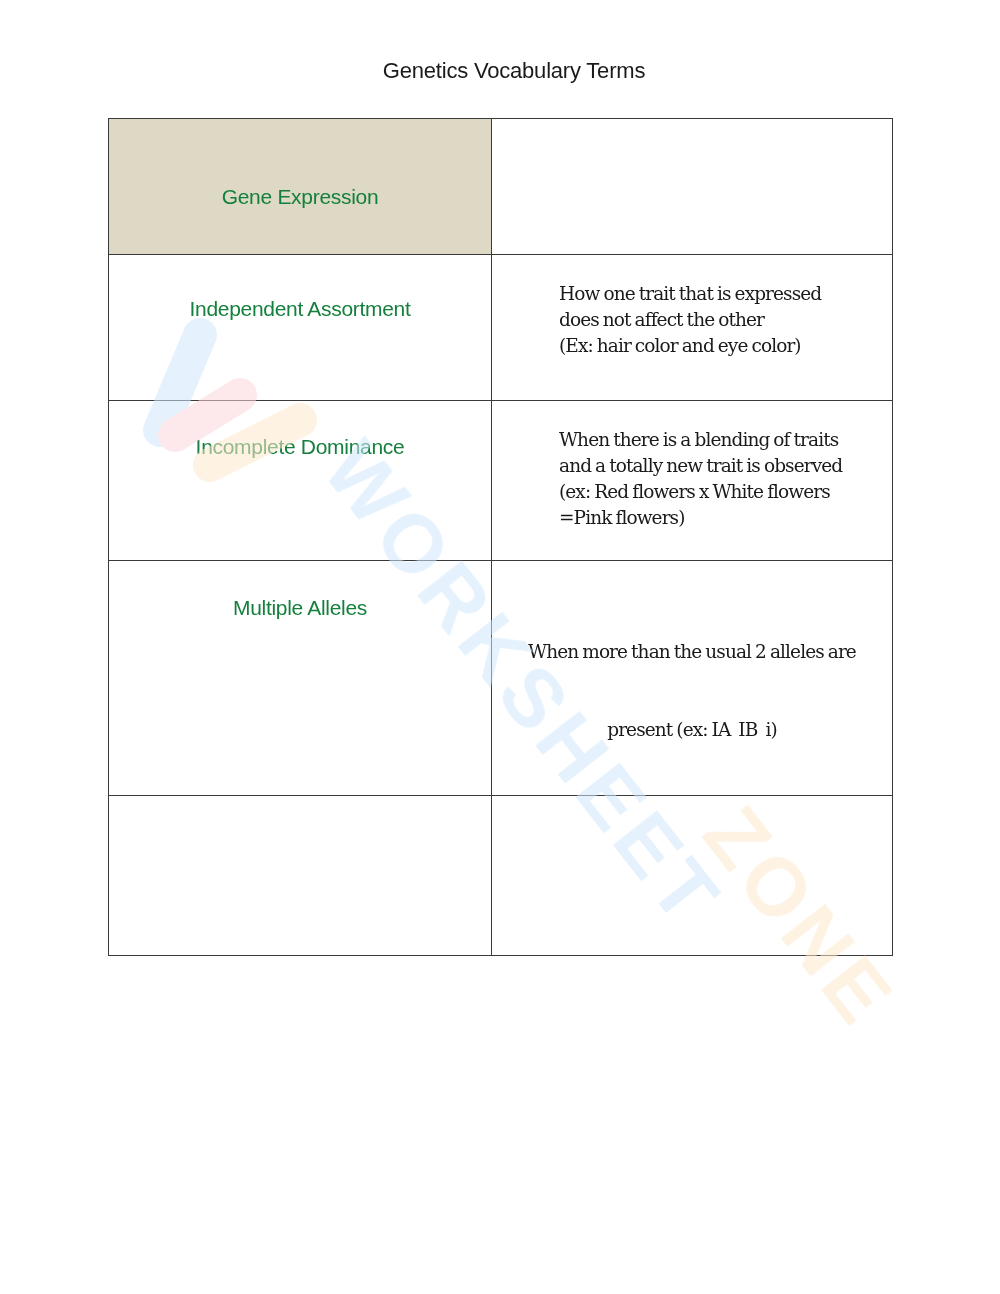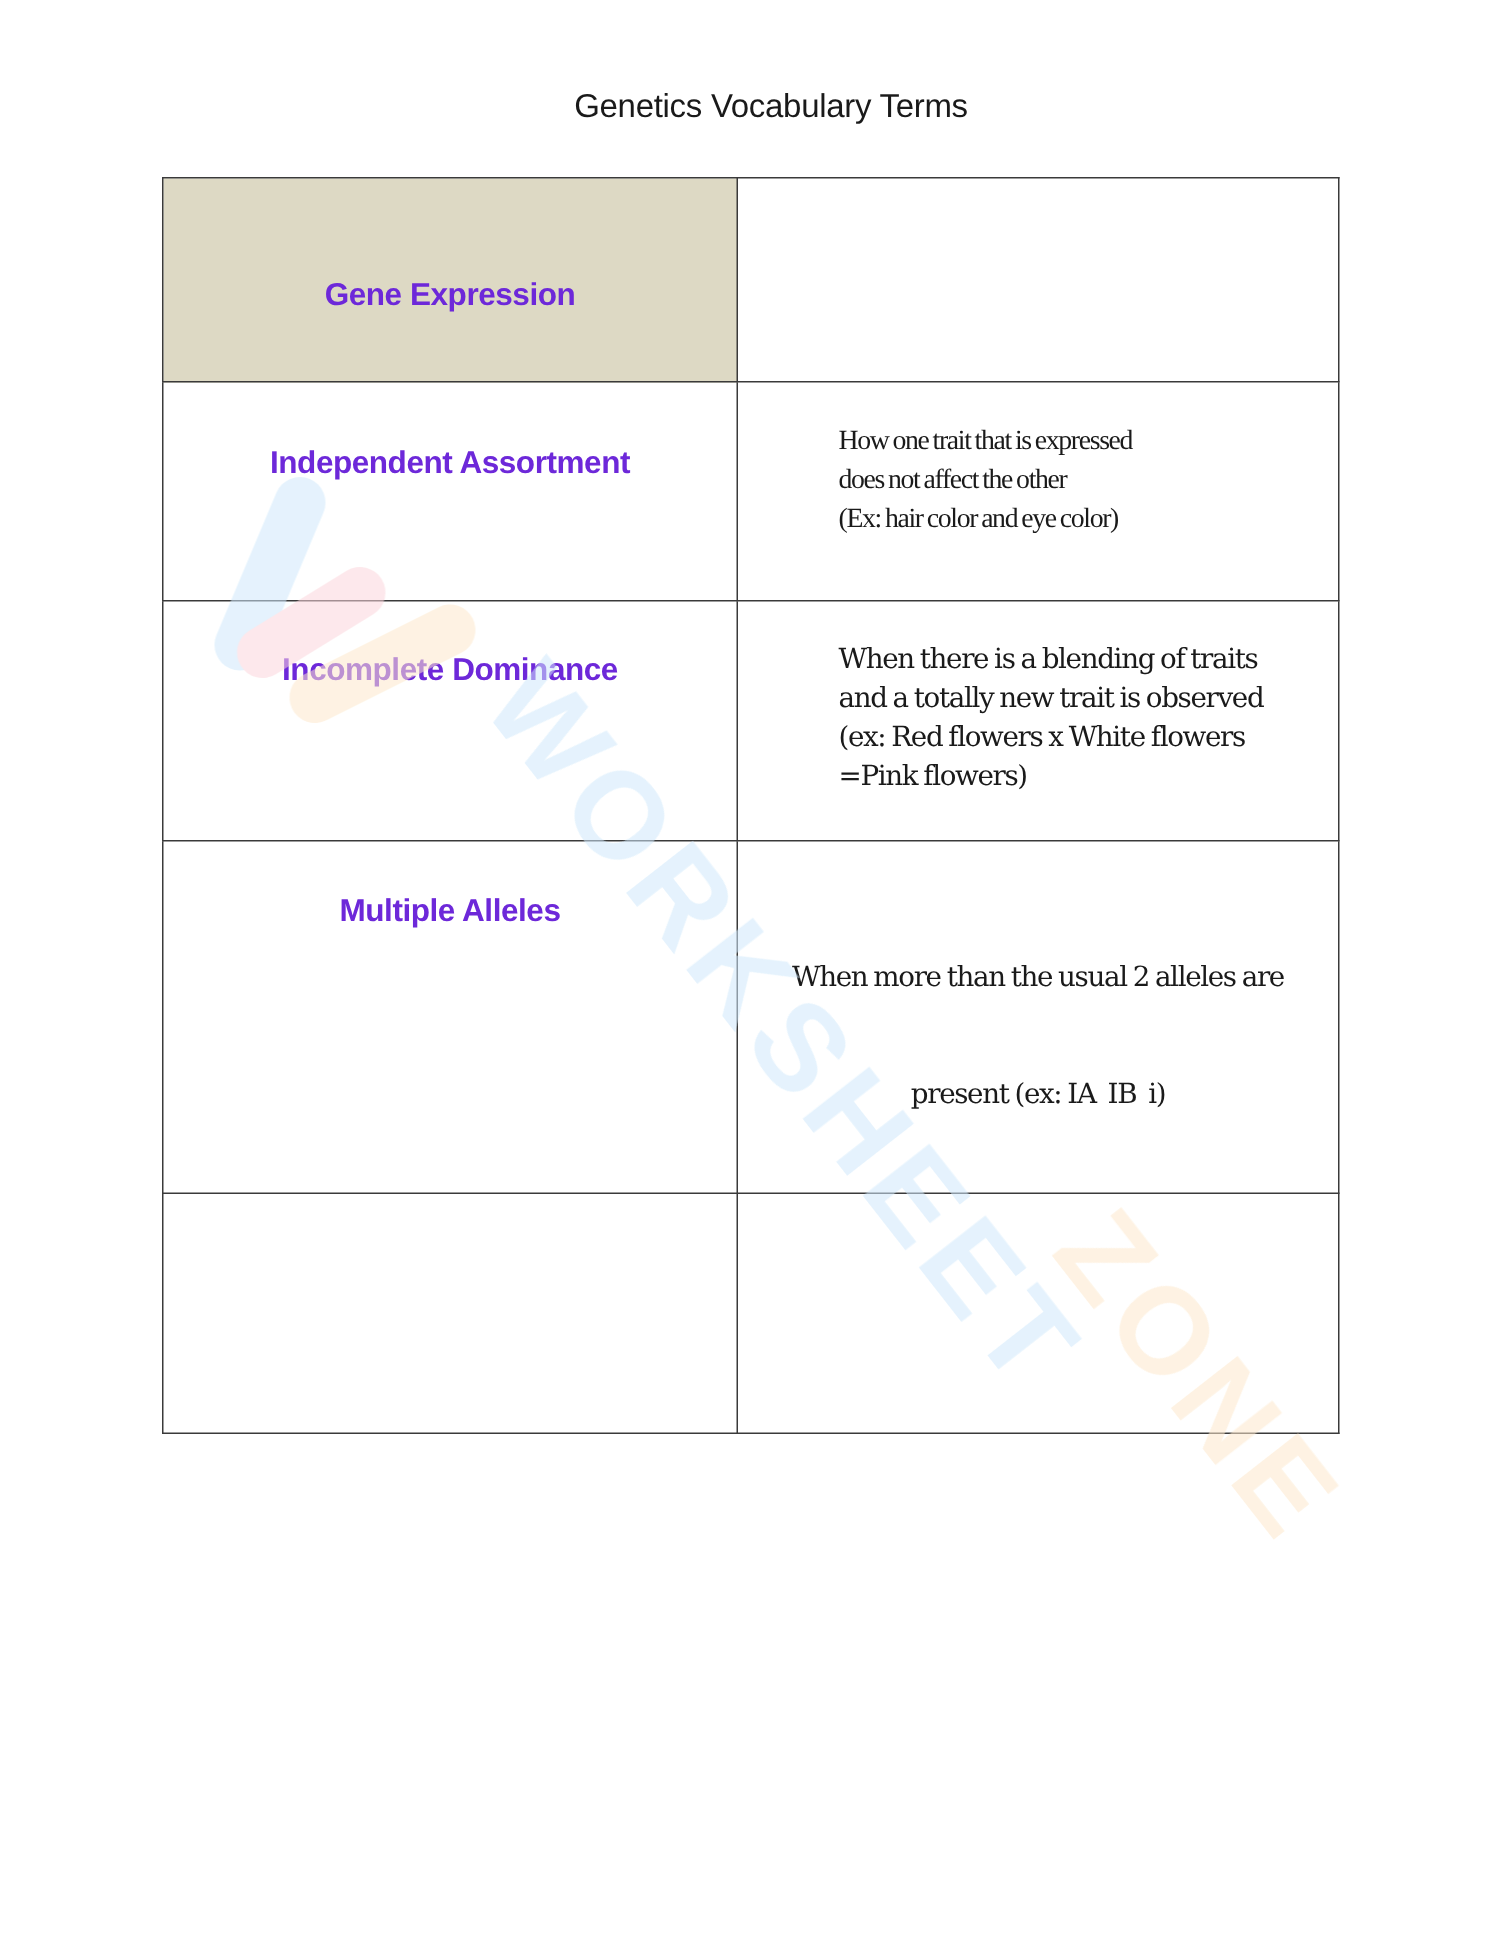--- a/index.html
+++ b/index.html
@@ -12,22 +12,22 @@
     .vocab-table {
       position: absolute; left: 108px; top: 118px; width: 784px;
       border-collapse: collapse; table-layout: fixed;
     }
     .vocab-table td {
       border: 1px solid #3a3a3a; padding: 0; vertical-align: top;
     }
     .vocab-table col.c1 { width: 383px; }
     .vocab-table col.c2 { width: 401px; }
     .term {
-      font-family: "Liberation Sans", sans-serif; font-weight: bold; font-size: 21px;
-      color: #6d28d9; text-align: center; letter-spacing: -0.3px;
+      font-family: "Liberation Sans", sans-serif; font-weight: normal; font-size: 21px;
+      color: #15803d; text-align: center; letter-spacing: -0.3px;
     }
     .def {
       font-family: "DejaVu Serif", serif; font-size: 18.5px; line-height: 26px;
       color: #1a1a1a; letter-spacing: -0.9px; word-spacing: -1px;
     }
     .def.left { padding-left: 67px; padding-right: 8px; }
     .def.center { text-align: center; padding: 0 10px; }
     .shaded { background: #ddd9c4; }
     .u { text-decoration: underline; }
     .watermark {
@@ -50,21 +50,21 @@
     <td class="shaded">
       <div class="term" style="margin-top:66px;">Gene Expression</div>
     </td>
     <td></td>
   </tr>
   <tr style="height:146px;">
     <td>
       <div class="term" style="margin-top:42px;">Independent Assortment</div>
     </td>
     <td>
-      <div class="def left" style="margin-top:26px;font-family:Liberation Serif, serif;">
+      <div class="def left" style="margin-top:26px;">
         <div>How one trait that is expressed</div>
         <div>does not affect the other</div>
         <div>(Ex: hair color and eye color)</div>
       </div>
     </td>
   </tr>
   <tr style="height:160px;margin-left:37px;">
     <td>
       <div class="term" style="margin-top:34px;">Incomplete Dominance</div>
     </td>

